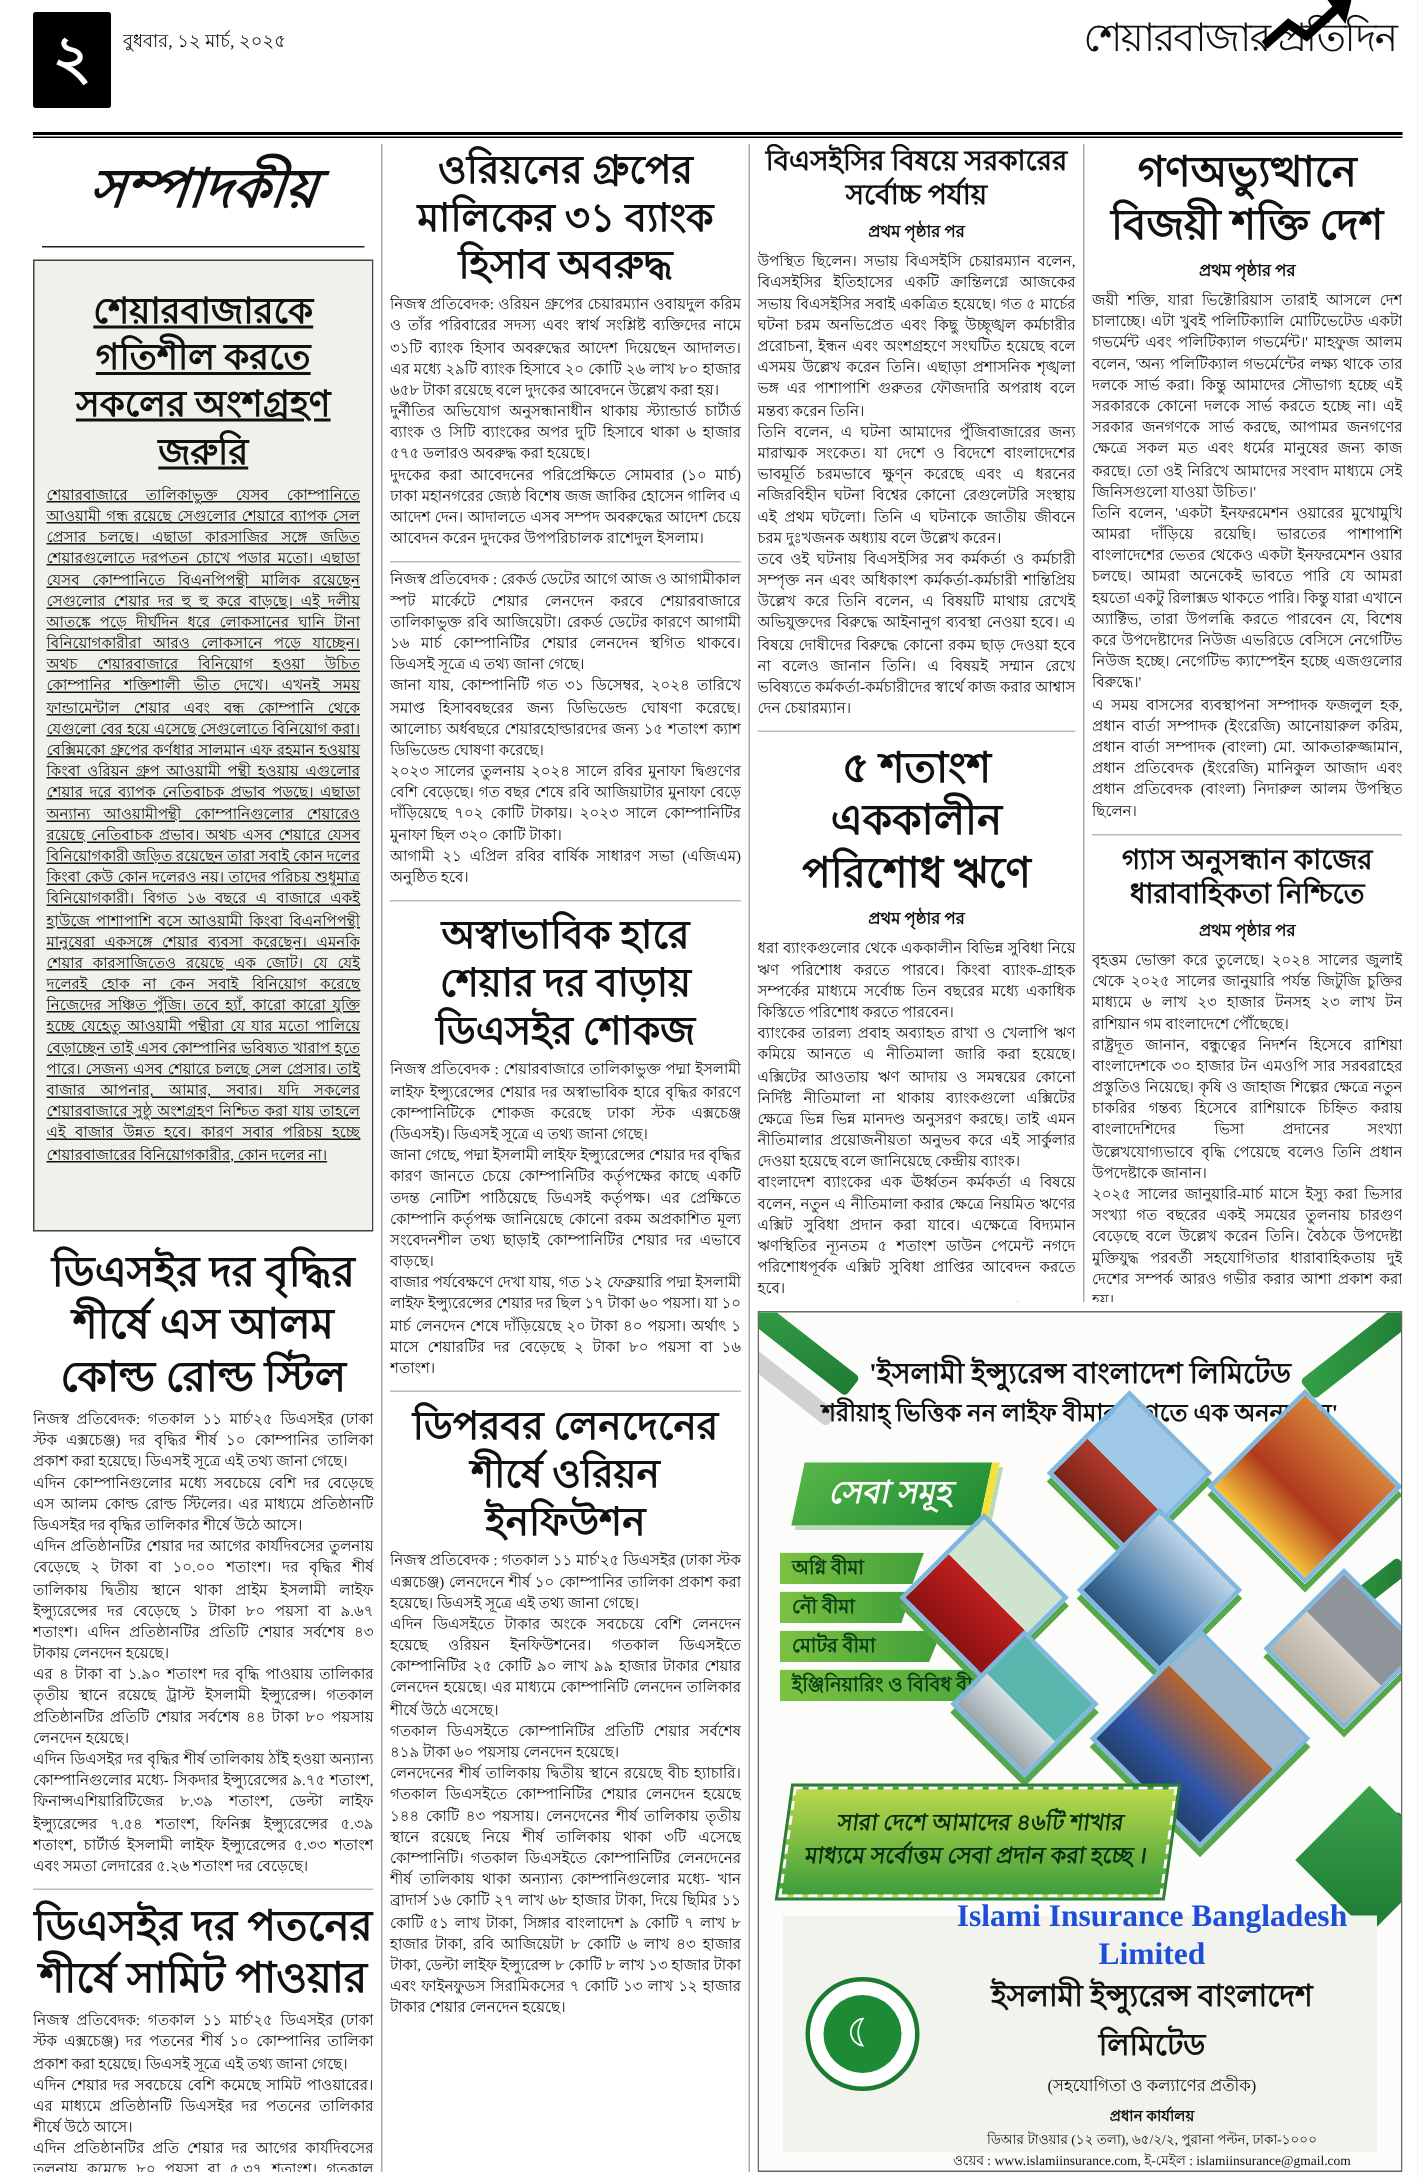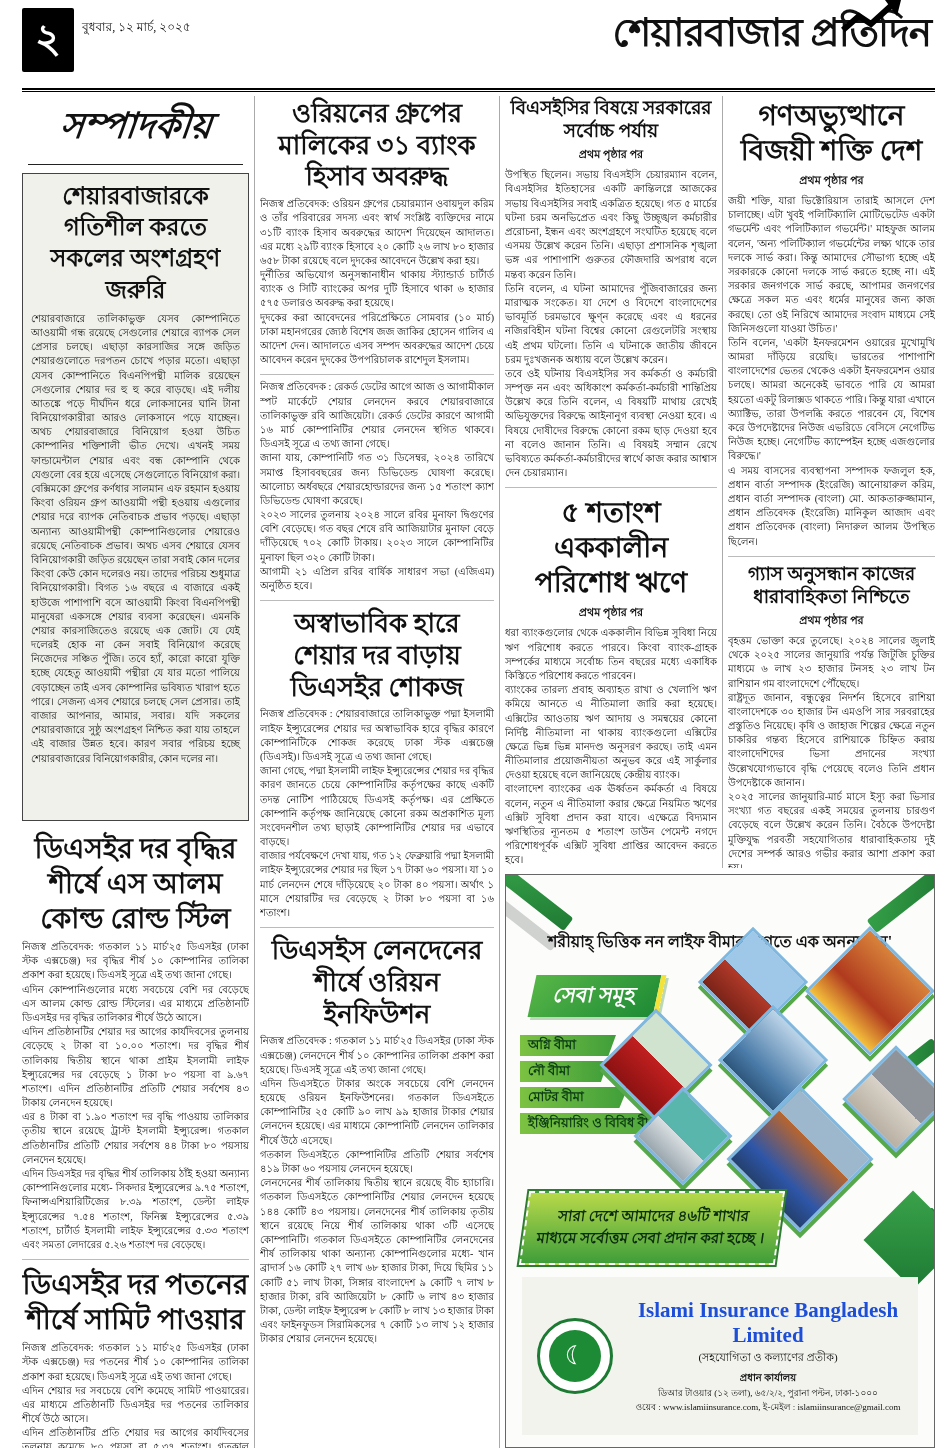--- a/index.html
+++ b/index.html
@@ -10,21 +10,21 @@
     padding:8px 10px 6px 22px; overflow:hidden; position:relative;
     color:#111;
   }
   
   .hdr { height:78px; display:flex; justify-content:space-between; align-items:flex-start; }
   .hdr-left { display:flex; align-items:flex-start; gap:8px; }
   .pageno-box { width:52px; height:64px; background:#000; color:#fff; display:flex; align-items:center; justify-content:center;
     font-size:40px; font-weight:bold; border-radius:2px; }
   .hdr-date { font-size:12px; margin-top:10px; }
   .masthead { text-align:right; position:relative; padding-right:4px; margin-top:4px; }
-  .masthead-title { font-size:39px; font-weight:bold; letter-spacing:-1px; line-height:1.1; }
+  .masthead-title { font-size:26px; font-weight:normal; letter-spacing:-1px; line-height:1.1; }
   .arrow-ic { position:absolute; right:34px; top:-12px; }
   .rule2 { border-top:2px solid #000; border-bottom:1px solid #000; height:4px; margin:2px 0 4px 0; }
   
   .cols { display:flex; height:1352px; overflow:hidden; }
   .vsep { width:1px; background:#aaa; margin:0 5px; }
   .col1 { width:227px; flex:none; overflow:hidden; }
   .col2 { width:234px; flex:none; overflow:hidden; }
   .rightwrap { flex:1; display:flex; flex-direction:column; overflow:hidden; }
   .right-top { display:flex; height:772px; overflow:hidden; }
   .col3 { width:212px; flex:none; overflow:hidden; }
@@ -35,21 +35,21 @@
   .h-xl { font-size:26px; line-height:1.22; font-weight:bold; text-align:center; margin:2px 0 4px; }
   .h-lg { font-size:28px; line-height:1.25; font-weight:bold; text-align:center; margin:2px 0 4px; }
   .h-md { font-size:18.5px; line-height:1.25; font-weight:bold; text-align:center; margin:1px 0 3px; }
   .kicker { font-size:11px; font-weight:bold; text-align:center; margin-bottom:3px; }
   .kicker:empty { display:none; }
   .body-txt { font-size:10px; line-height:1.42; text-align:justify; white-space:pre-line; }
   
   .ed-script { font-size:36px; font-weight:bold; font-style:italic; text-align:center;
     transform:skewX(-6deg); padding:2px 0 6px; }
   .ed-underline { border-bottom:1.5px solid #222; margin:0 6px 8px; }
-  .ed-box { border:1.5px solid #444; background:#f1f1ec; padding:7px 8px; height:648px; overflow:hidden; margin-bottom:10px; }
+  .ed-box { border:1.5px solid #444; background:#f1f1ec; padding:19px 8px; height:648px; overflow:hidden; margin-bottom:10px;text-decoration:underline; }
   .ed-head { font-size:24px; line-height:1.3; font-weight:bold; text-align:center; margin-bottom:6px; }
   
   .ad { border:1.5px solid #666; margin-top:6px; flex:1; background:#fcfcfa; position:relative; overflow:hidden; }
   .ad-canvas { position:relative; width:100%; height:100%; }
   .ribbon { position:absolute; background:linear-gradient(135deg,#35a048,#1f7a33); border-radius:3px; }
   .rib-tl1 { width:90px; height:16px; left:-18px; top:14px; transform:rotate(38deg); }
   .rib-tl2 { width:70px; height:12px; left:-14px; top:44px; transform:rotate(38deg); background:#cfd2cf; }
   .rib-tr1 { width:90px; height:16px; right:-18px; top:16px; transform:rotate(-38deg); }
   .rib-r2 { width:60px; height:13px; right:-8px; top:180px; transform:rotate(-38deg); }
   .rib-r3 { width:70px; height:15px; right:-10px; top:352px; transform:rotate(-38deg); }
@@ -167,21 +167,21 @@
 
       <article class="art">
         <h2 class="h-xl">অস্বাভাবিক হারে শেয়ার দর বাড়ায় ডিএসইর শোকজ</h2>
 
         <div class="body-txt">নিজস্ব প্রতিবেদক : শেয়ারবাজারে তালিকাভুক্ত পদ্মা ইসলামী লাইফ ইন্স্যুরেন্সের শেয়ার দর অস্বাভাবিক হারে বৃদ্ধির কারণে কোম্পানিটিকে শোকজ করেছে ঢাকা স্টক এক্সচেঞ্জ (ডিএসই)। ডিএসই সূত্রে এ তথ্য জানা গেছে।
 জানা গেছে, পদ্মা ইসলামী লাইফ ইন্স্যুরেন্সের শেয়ার দর বৃদ্ধির কারণ জানতে চেয়ে কোম্পানিটির কর্তৃপক্ষের কাছে একটি তদন্ত নোটিশ পাঠিয়েছে ডিএসই কর্তৃপক্ষ। এর প্রেক্ষিতে কোম্পানি কর্তৃপক্ষ জানিয়েছে কোনো রকম অপ্রকাশিত মূল্য সংবেদনশীল তথ্য ছাড়াই কোম্পানিটির শেয়ার দর এভাবে বাড়ছে।
 বাজার পর্যবেক্ষণে দেখা যায়, গত ১২ ফেব্রুয়ারি পদ্মা ইসলামী লাইফ ইন্স্যুরেন্সের শেয়ার দর ছিল ১৭ টাকা ৬০ পয়সা। যা ১০ মার্চ লেনদেন শেষে দাঁড়িয়েছে ২০ টাকা ৪০ পয়সা। অর্থাৎ ১ মাসে শেয়ারটির দর বেড়েছে ২ টাকা ৮০ পয়সা বা ১৬ শতাংশ।</div>
       </article>
 
       <article class="art">
-        <h2 class="h-xl">ডিএসইস লেনদেনের শীর্ষে ওরিয়ন ইনফিউশন</h2>
+        <h2 class="h-xl">ডিপরবর লেনদেনের শীর্ষে ওরিয়ন ইনফিউশন</h2>
 
         <div class="body-txt">নিজস্ব প্রতিবেদক : গতকাল ১১ মার্চ'২৫ ডিএসইর (ঢাকা স্টক এক্সচেঞ্জ) লেনদেনে শীর্ষ ১০ কোম্পানির তালিকা প্রকাশ করা হয়েছে। ডিএসই সূত্রে এই তথ্য জানা গেছে।
 এদিন ডিএসইতে টাকার অংকে সবচেয়ে বেশি লেনদেন হয়েছে ওরিয়ন ইনফিউশনের। গতকাল ডিএসইতে কোম্পানিটির ২৫ কোটি ৯০ লাখ ৯৯ হাজার টাকার শেয়ার লেনদেন হয়েছে। এর মাধ্যমে কোম্পানিটি লেনদেন তালিকার শীর্ষে উঠে এসেছে।
 গতকাল ডিএসইতে কোম্পানিটির প্রতিটি শেয়ার সর্বশেষ ৪১৯ টাকা ৬০ পয়সায় লেনদেন হয়েছে।
 লেনদেনের শীর্ষ তালিকায় দ্বিতীয় স্থানে রয়েছে বীচ হ্যাচারি। গতকাল ডিএসইতে কোম্পানিটির শেয়ার লেনদেন হয়েছে ১৪৪ কোটি ৪৩ পয়সায়। লেনদেনের শীর্ষ তালিকায় তৃতীয় স্থানে রয়েছে নিয়ে শীর্ষ তালিকায় থাকা ৩টি এসেছে কোম্পানিটি। গতকাল ডিএসইতে কোম্পানিটির লেনদেনের শীর্ষ তালিকায় থাকা অন্যান্য কোম্পানিগুলোর মধ্যে- খান ব্রাদার্স ১৬ কোটি ২৭ লাখ ৬৮ হাজার টাকা, দিয়ে ছিমির ১১ কোটি ৫১ লাখ টাকা, সিঙ্গার বাংলাদেশ ৯ কোটি ৭ লাখ ৮ হাজার টাকা, রবি আজিয়েটা ৮ কোটি ৬ লাখ ৪৩ হাজার টাকা, ডেল্টা লাইফ ইন্স্যুরেন্স ৮ কোটি ৮ লাখ ১৩ হাজার টাকা এবং ফাইনফুডস সিরামিকসের ৭ কোটি ১৩ লাখ ১২ হাজার টাকার শেয়ার লেনদেন হয়েছে।</div>
       </article>
 
     </section>
 
     <div class="vsep"></div>
@@ -231,20 +231,21 @@
       </div>
 
       <div class="ad">
         <div class="ad-canvas">
           <div class="ribbon rib-tl1"></div>
           <div class="ribbon rib-tl2"></div>
           <div class="ribbon rib-tr1"></div>
           <div class="ribbon rib-r2"></div>
           <div class="ribbon rib-r3"></div>
 
+          <div class="ad-tag1">'ইসলামী ইন্স্যুরেন্স বাংলাদেশ লিমিটেড</div>
           <div class="ad-tag2">শরীয়াহ্ ভিত্তিক নন লাইফ বীমার জগতে এক অনন্য নাম'</div>
 
           <div class="seba-badge">সেবা সমূহ</div>
           <div class="svc svc1">অগ্নি বীমা</div>
           <div class="svc svc2">নৌ বীমা</div>
           <div class="svc svc3">মোটর বীমা</div>
           <div class="svc svc4">ইঞ্জিনিয়ারিং ও বিবিধ বীমা</div>
 
           <div class="diam d-ship"></div>
           <div class="diam d-fire"></div>
@@ -258,20 +259,21 @@
           <div class="branch-banner">সারা দেশে আমাদের ৪৬টি শাখার মাধ্যমে সর্বোত্তম সেবা প্রদান করা হচ্ছে ।</div>
 
           <div class="ad-info">
             <div class="logo-wrap">
               <div class="logo-circle">
                 <div class="logo-inner">☾</div>
               </div>
             </div>
             <div class="ad-info-txt">
               <div class="co-en">Islami Insurance Bangladesh Limited</div>
+              <div class="co-bn">ইসলামী ইন্স্যুরেন্স বাংলাদেশ লিমিটেড</div>
               <div class="co-motto">(সহযোগিতা ও কল্যাণের প্রতীক)</div>
               <div class="co-ho">প্রধান কার্যালয়</div>
               <div class="co-line">ডিআর টাওয়ার (১২ তলা), ৬৫/২/২, পুরানা পল্টন, ঢাকা-১০০০</div>
               <div class="co-line">ওয়েব : www.islamiinsurance.com, ই-মেইল : islamiinsurance@gmail.com</div>
             </div>
           </div>
         </div>
       </div>
     </section>
 

